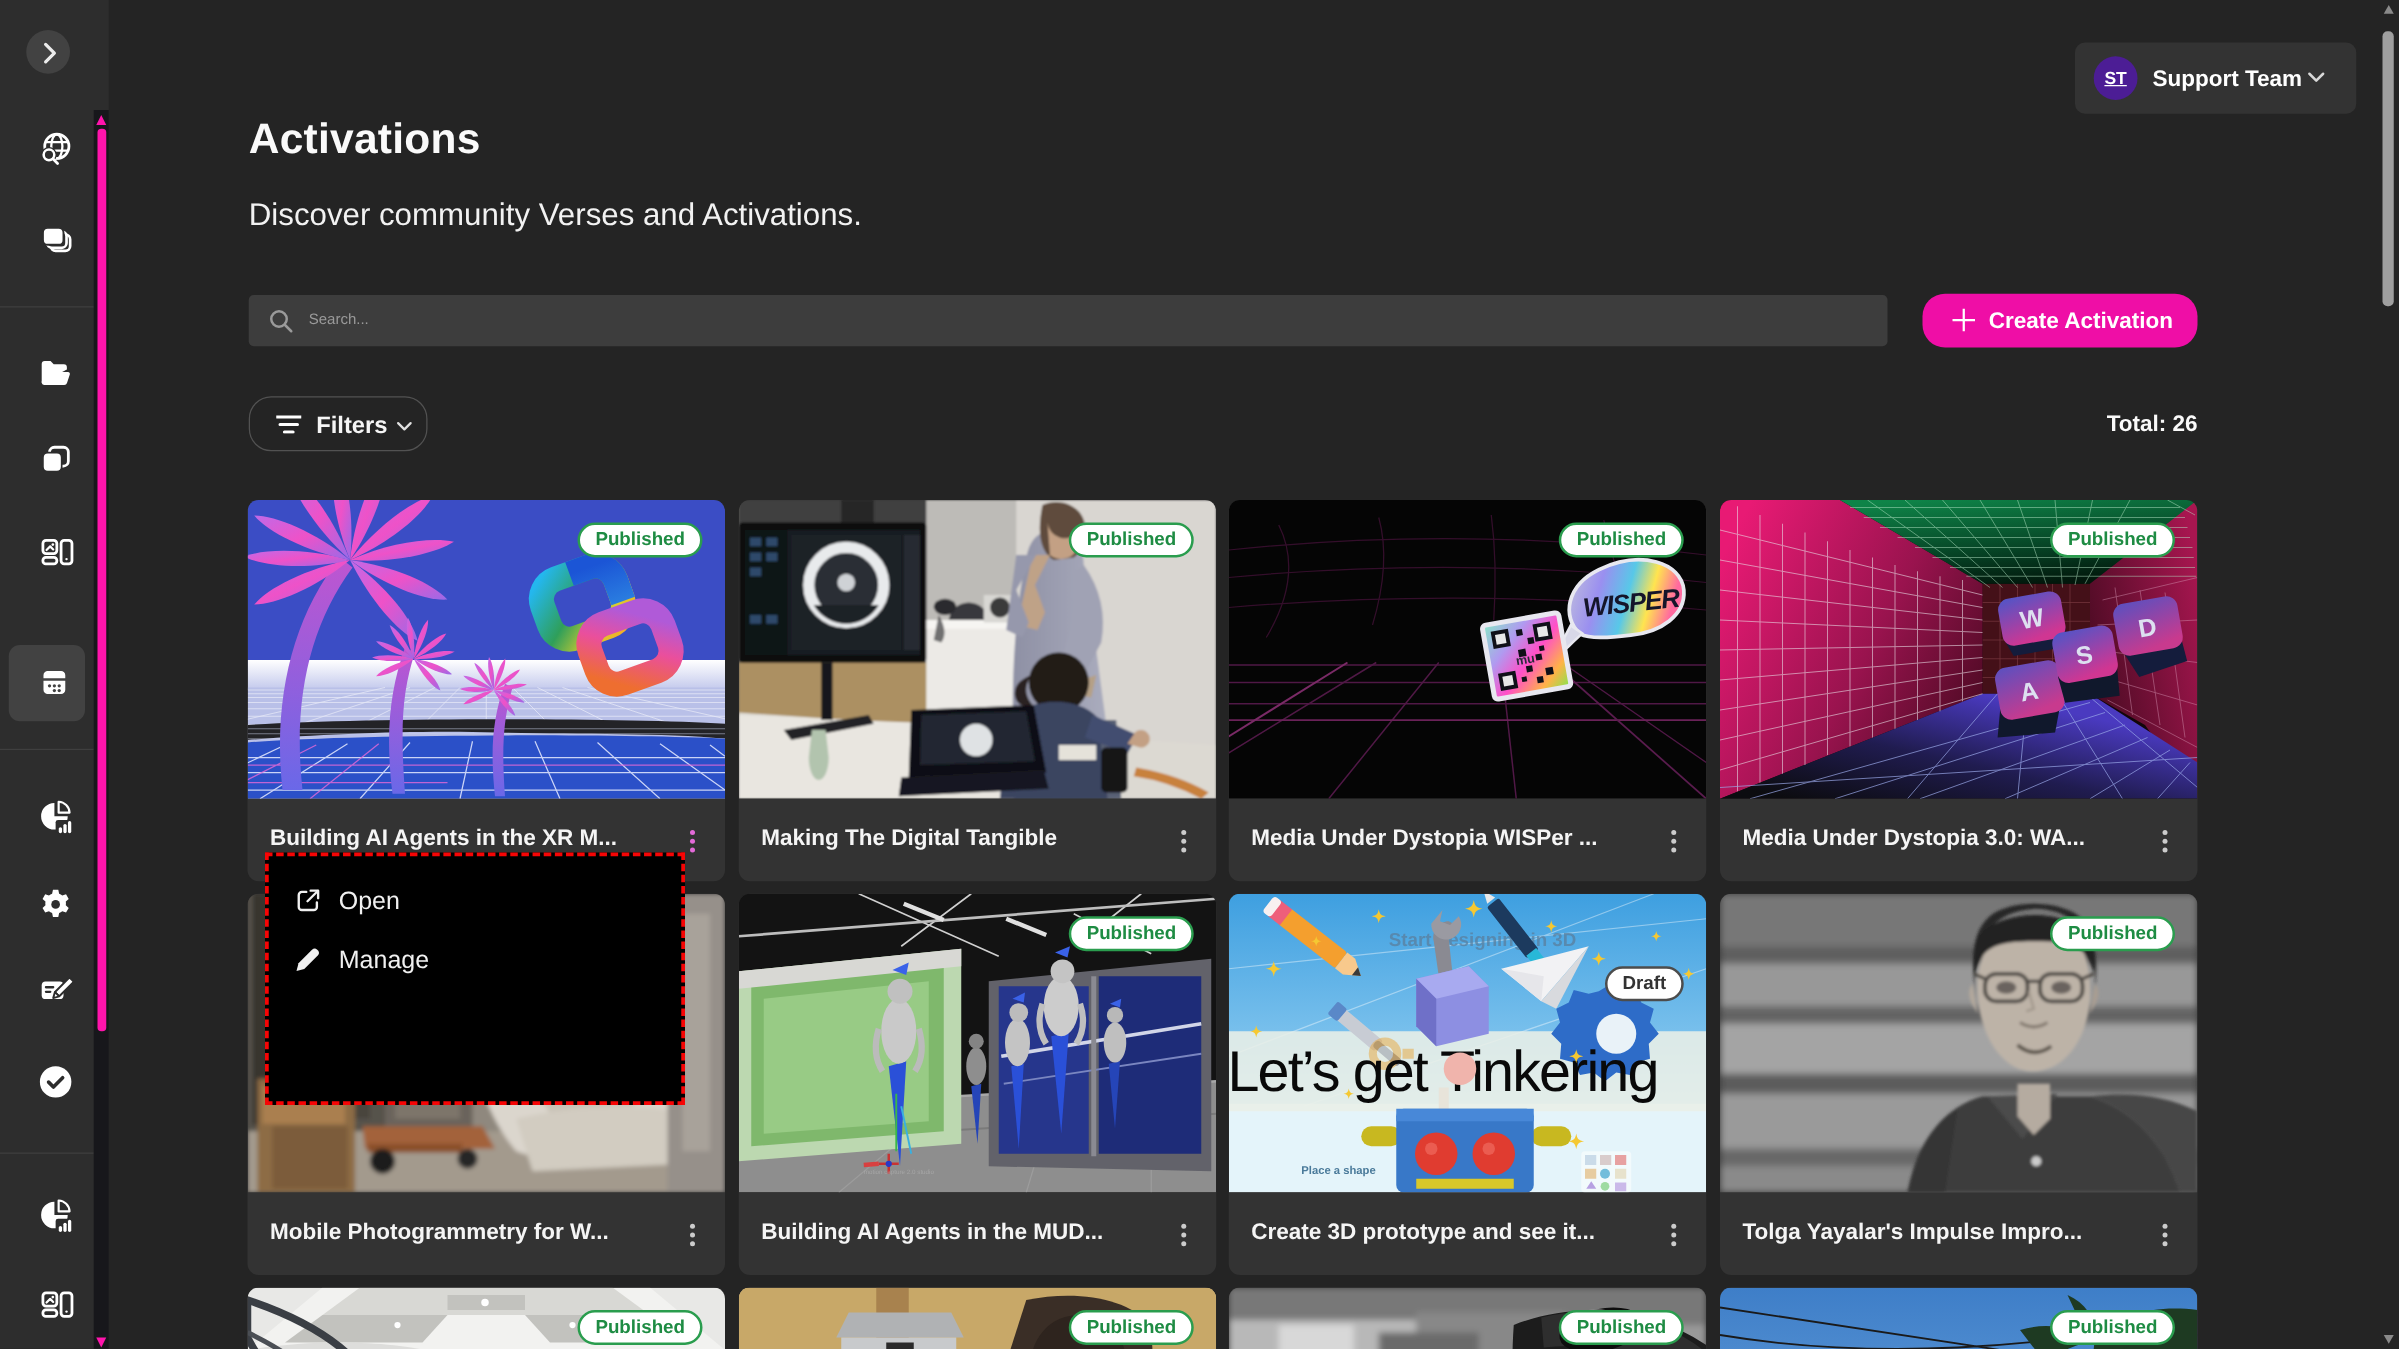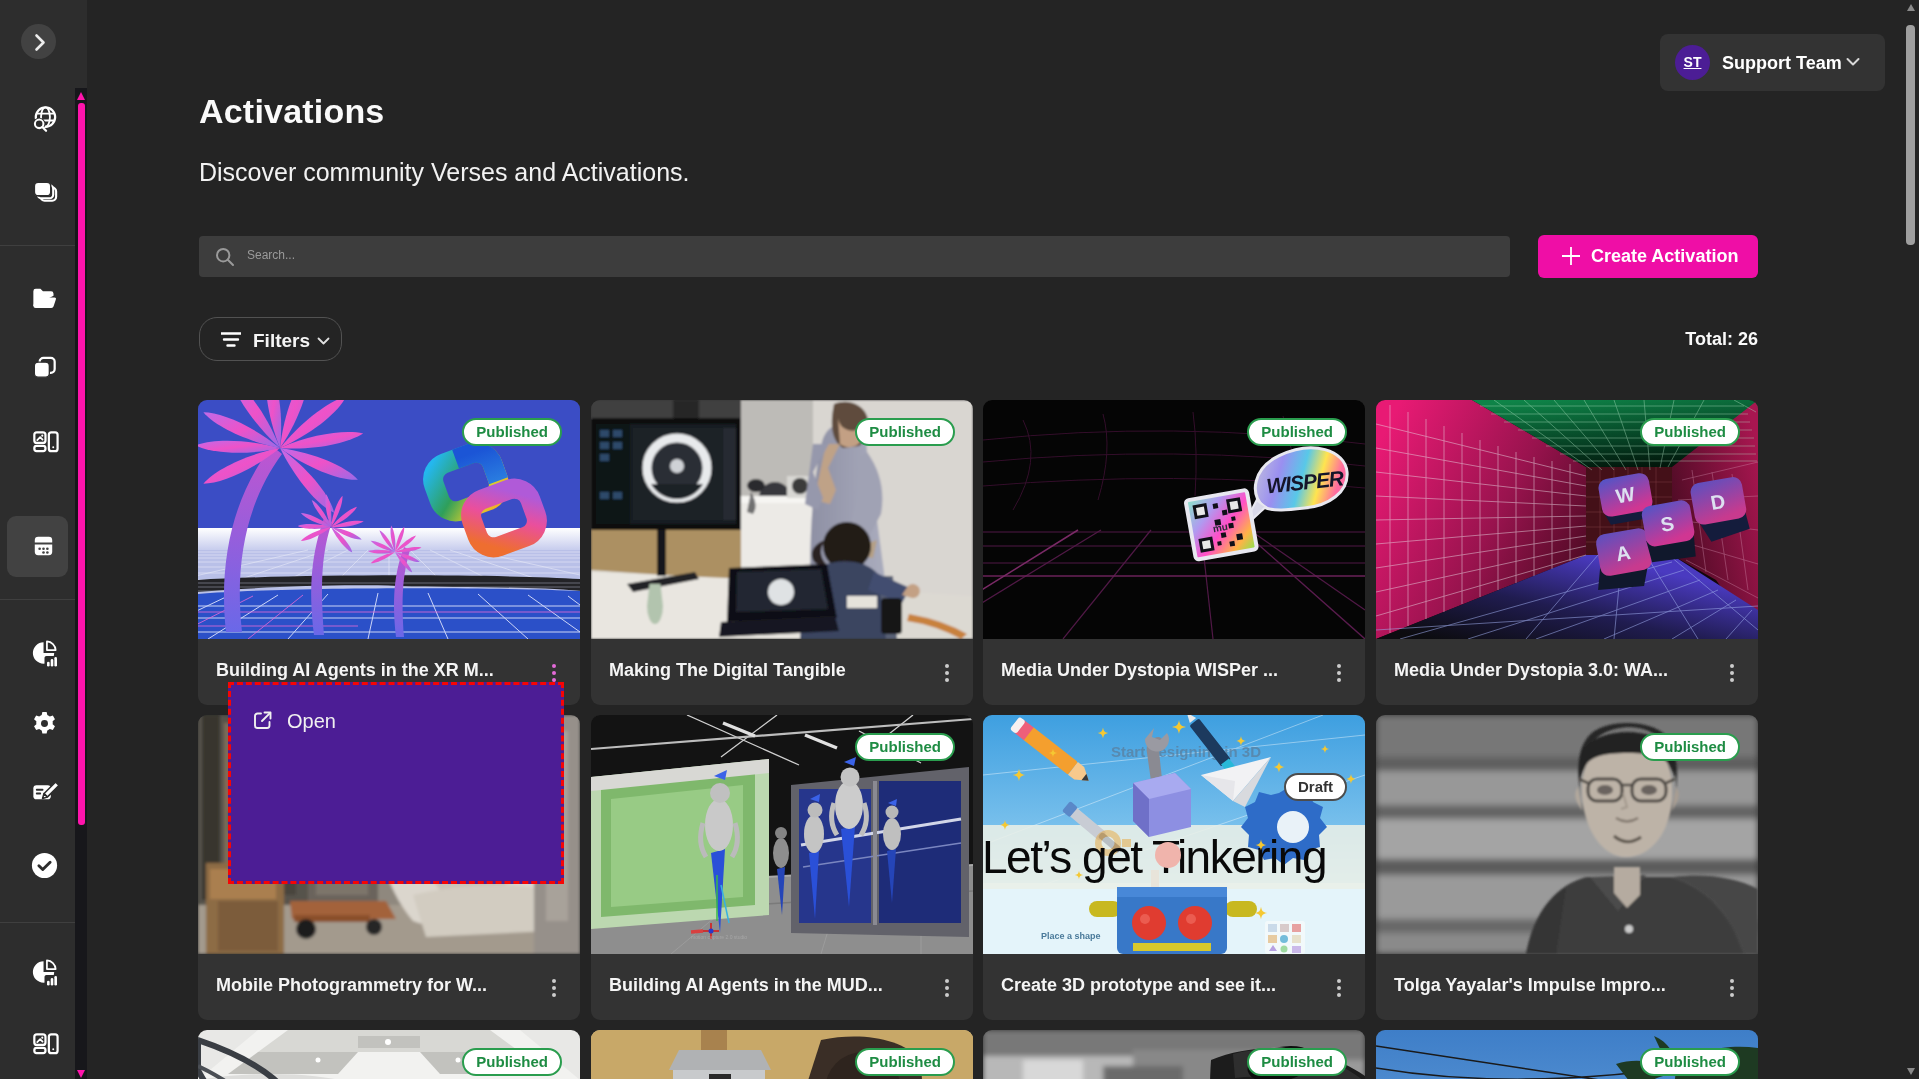--- a/index.html
+++ b/index.html
@@ -15,36 +15,36 @@
   .tri-up { position:absolute; left:2px; top:4px; width:0; height:0; border-left:4.5px solid transparent; border-right:4.5px solid transparent; border-bottom:8px solid #ff14ac; }
   .tri-dn { position:absolute; left:2px; top:982px; width:0; height:0; border-left:4.5px solid transparent; border-right:4.5px solid transparent; border-top:8px solid #ff14ac; }
   
   #chip { position:absolute; left:1660px; top:34px; width:225px; height:57px; background:#333333; border-radius:8px; }
   #chip .av { position:absolute; left:15px; top:11px; width:35px; height:35px; border-radius:50%; background:#4c1d95; color:#fff; font-size:14px; font-weight:bold; text-align:center; line-height:35px;text-decoration:underline; }
   #chip .nm { position:absolute; left:62px; top:19px; font-size:18px; font-weight:bold; color:#fff; }
   h1 { position:absolute; left:199px; top:92px; font-size:34px; font-weight:bold; color:#fafafa; letter-spacing:.2px; }
   #sub { position:absolute; left:199px; top:158px; font-size:25px; color:#f2f2f2; }
   #search { position:absolute; left:199px; top:236px; width:1311px; height:41px; background:#3d3d3d; border-radius:4px; }
   #search .ph { position:absolute; left:48px; top:12px; font-size:12px; color:#9a9a9a; }
-  #createbtn { position:absolute; left:1538px; top:235px; width:220px; height:43px; background:#ef0ea6; border-radius:6px; color:#fff; font-size:18px; font-weight:bold; }
+  #createbtn { position:absolute; left:1538px; top:235px; width:220px; height:43px; background:#ef0ea6; border-radius:18px; color:#fff; font-size:18px; font-weight:bold; }
   #createbtn span { position:absolute; left:53px; top:11px; }
   #filters { position:absolute; left:199px; top:317px; width:143px; height:44px; border:1px solid #525252; border-radius:18px; }
   #filters .lb { position:absolute; left:53px; top:12px; font-size:19px; font-weight:bold; color:#f5f5f5; }
   #total { position:absolute; left:1558px; top:329px; width:200px; text-align:right; font-size:18px; font-weight:bold; color:#fafafa; }
   
   .card { position:absolute; width:382px; height:305px; background:#333333; border-radius:9px; overflow:hidden; }
   .thumb { position:absolute; left:0; top:0; width:382px; height:239px; overflow:hidden; }
   .ctitle { position:absolute; left:18px; top:260px; font-size:18px; font-weight:bold; color:#f5f5f5; white-space:nowrap; }
   .badge { position:absolute; top:18px; right:18px; height:28px; padding:0 12px; background:#fff; border:2px solid #2a9d4e; border-radius:14px; color:#1e8c43; font-size:15px; font-weight:bold; line-height:24px; }
   .badge.draft { border-color:#4c4c4c; color:#333;margin-top:40px; }
   .kebab { position:absolute; right:24px; top:264px; width:4px; }
   .kebab i { display:block; width:4px; height:4px; border-radius:50%; background:#cccccc; margin-bottom:3px; }
   .kebab.pink i { background:#e36ad8; }
   
-  #menu { position:absolute; left:228px; top:682px; width:336px; height:202px; background:#4c1d95; border:3px dashed #f60505; z-index:50; }
+  #menu { position:absolute; left:212px; top:682px; width:336px; height:202px; background:#000000; border:3px dashed #f60505; z-index:50; }
   #menu .mi { position:absolute; left:20px; width:300px; height:30px; }
   #menu .mi .mt { position:absolute; left:36px; top:3px; font-size:20px; color:#f0f0f0; }
   #menu .mi.del .mt { color:#dd6161; }
   
   #rsb { position:absolute; left:1906px; top:25px; width:9px; height:220px; background:#9f9f9f; border-radius:4px; }
   .rtri-up { position:absolute; left:1907px; top:4px; width:0; height:0; border-left:4px solid transparent; border-right:4px solid transparent; border-bottom:7px solid #8a8a8a; }
   .rtri-dn { position:absolute; left:1907px; top:1068px; width:0; height:0; border-left:4px solid transparent; border-right:4px solid transparent; border-top:7px solid #8a8a8a; }
 </style>
 </head>
 <body>
@@ -897,17 +897,23 @@
 
 <div id="menu">
   <div class="mi" style="top:22px;">
     <svg width="23" height="23" viewBox="0 0 23 23" style="position:absolute;left:0;top:2px;">
         <path d="M10 4.5 H6.5 a2.5 2.5 0 0 0 -2.5 2.5 v9.5 a2.5 2.5 0 0 0 2.5 2.5 h9.5 a2.5 2.5 0 0 0 2.5 -2.5 V13" stroke="#f0f0f0" stroke-width="1.9" fill="none" stroke-linecap="round"></path>
         <path d="M13.5 3.5 h6 v6" stroke="#f0f0f0" stroke-width="1.9" fill="none" stroke-linecap="round" stroke-linejoin="round"></path>
         <path d="M19.2 3.8 L11 12" stroke="#f0f0f0" stroke-width="1.9" fill="none" stroke-linecap="round"></path>
       </svg>
     <span class="mt">Open</span>
   </div>
+  <div class="mi" style="top:69px;">
+    <svg width="23" height="23" viewBox="0 0 23 23" style="position:absolute;left:0;top:2px;">
+        <path d="M2.2 20.8 L3.8 14.6 L14.6 3.8 a3 3 0 0 1 4.2 0 l0.4 0.4 a3 3 0 0 1 0 4.2 L8.4 19.2 L2.2 20.8 Z" fill="#f0f0f0"></path>
+      </svg>
+    <span class="mt">Manage</span>
+  </div>
 </div>
 
 <div id="rsb"></div>
 <div class="rtri-up"></div>
 <div class="rtri-dn"></div>
 
 </body></html>

